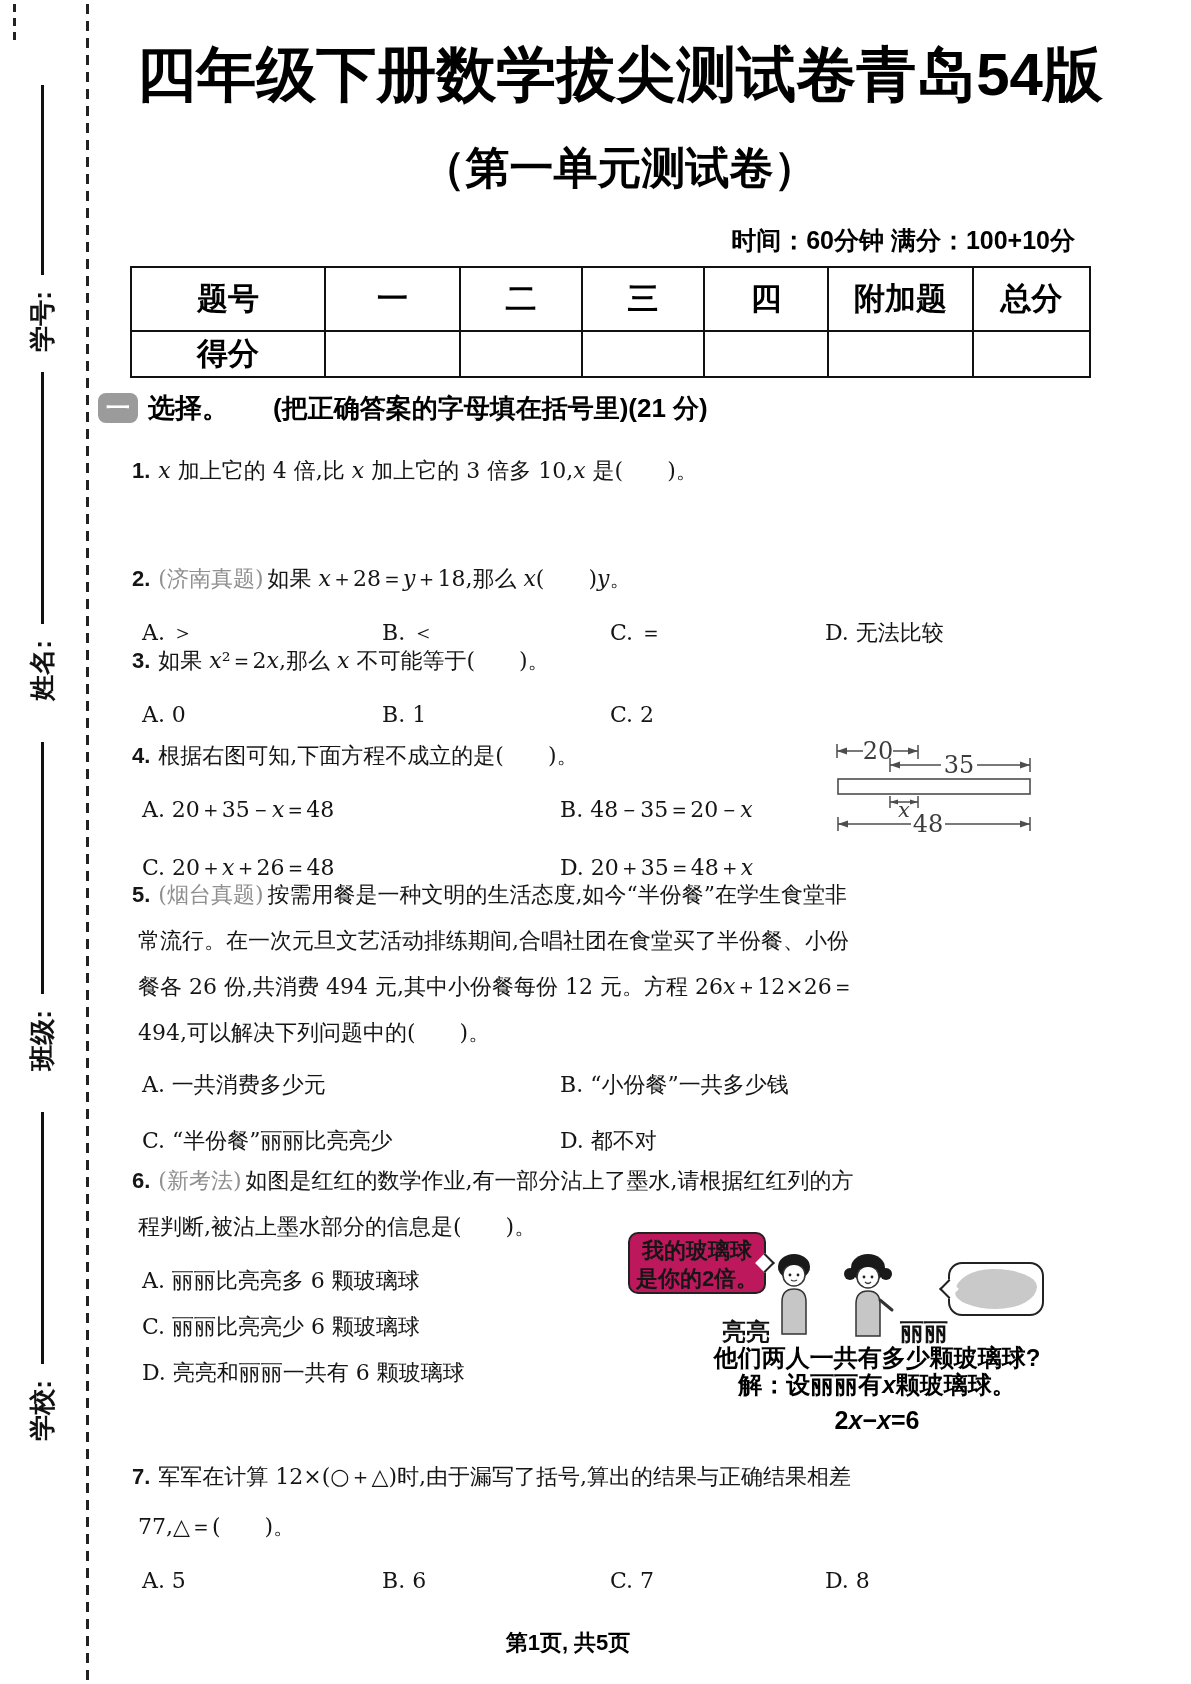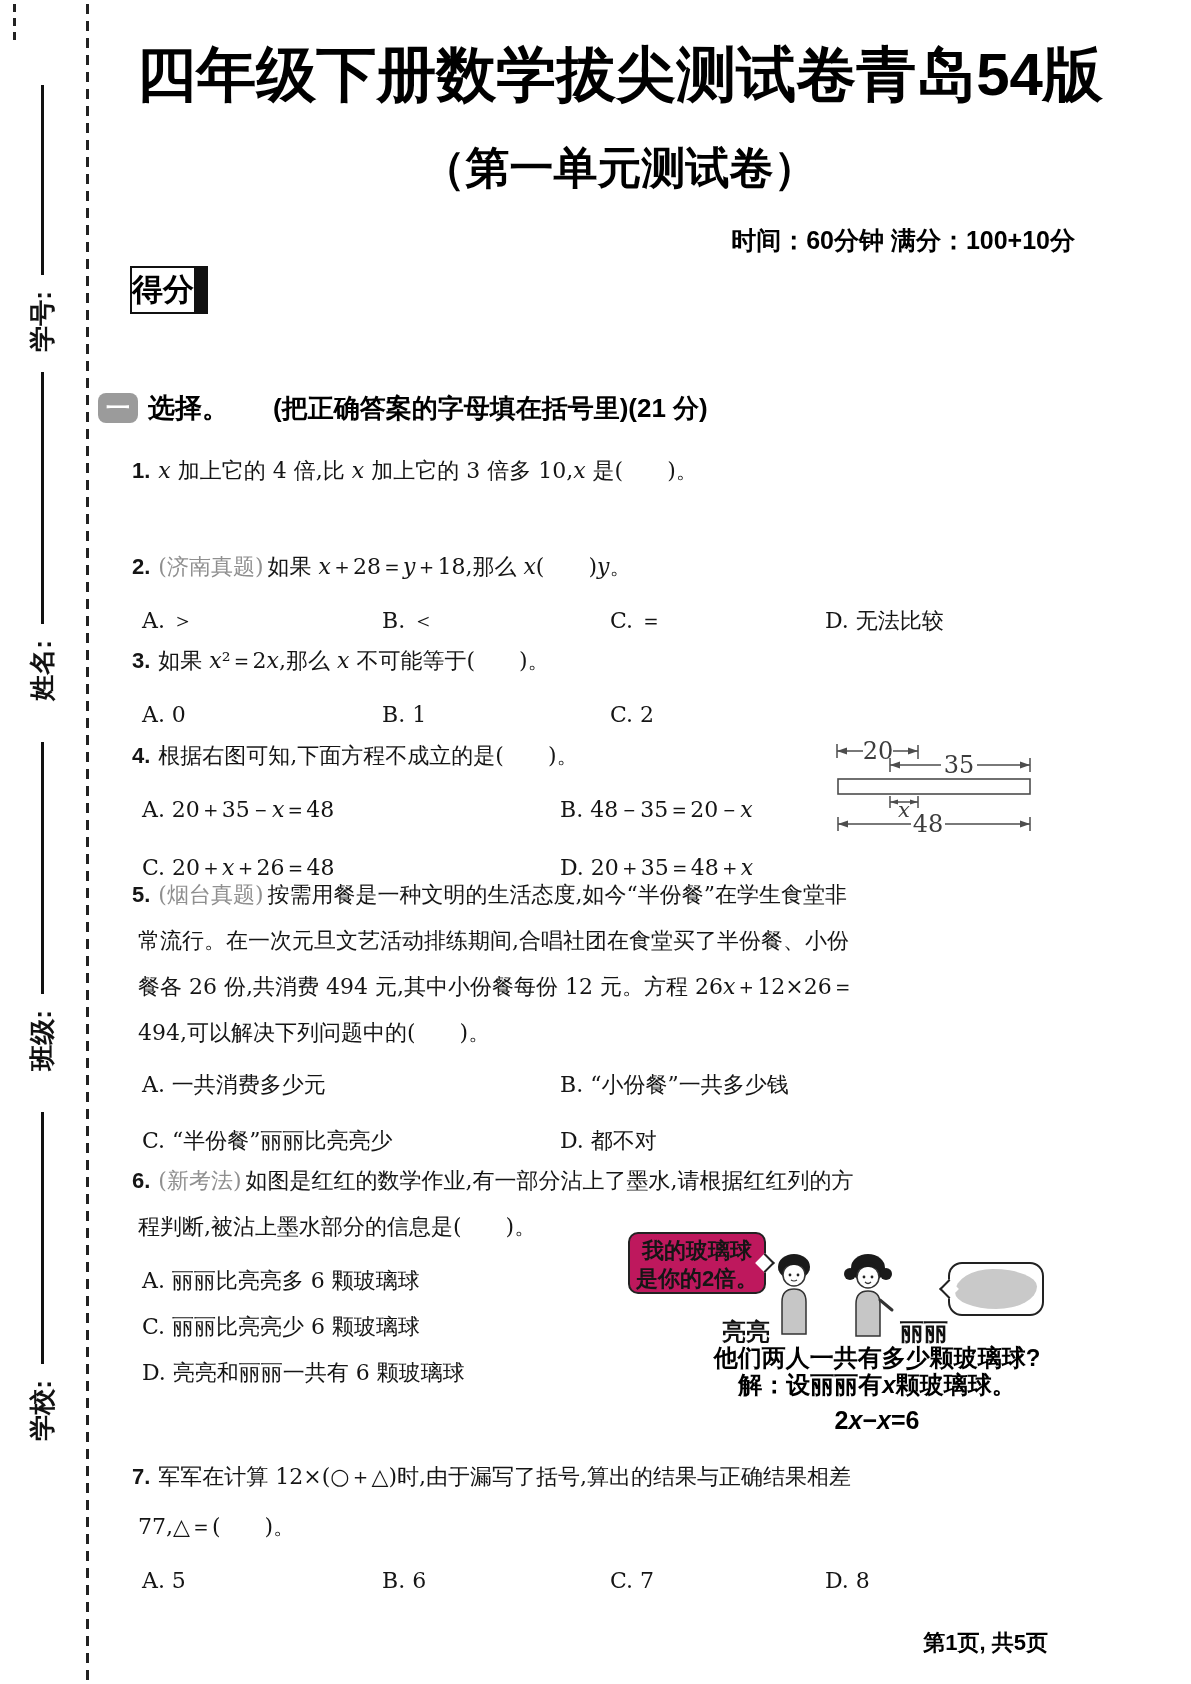--- a/index.html
+++ b/index.html
@@ -81,21 +81,21 @@
         border-radius:46% 54% 50% 50% / 58% 44% 56% 42%;}
   .kid{position:absolute;}
   .kid-name{position:absolute;font-family:"Liberation Sans","DejaVu Sans",sans-serif;
             font-weight:700;font-size:24px;color:#111;}
   .ill-cap{position:absolute;left:677px;top:1344px;width:400px;text-align:center;
            font-family:"Liberation Sans","DejaVu Sans",sans-serif;
            font-weight:600;font-size:24px;line-height:27px;color:#000000;}
   .ill-cap .eq{margin-top:9px;font-size:25px;}
 
   
-  .footer{position:absolute;left:88px;width:960px;top:1628px;text-align:right;
+  .footer{position:absolute;left:88px;width:960px;top:1628px;text-align:center;
           font-family:"Liberation Sans","DejaVu Sans",sans-serif;
           font-weight:600;font-size:22px;color:#000;}
 </style>
 </head>
 <body>
 
 <div class="page">
 
   <div class="crop-mark"></div>
   <div class="side-dash"></div>
@@ -124,20 +124,29 @@
         <span class="rlabel">学校:</span>
       </div>
   </div>
 
   <div class="title">四年级下册数学拔尖测试卷青岛54版</div>
   <div class="subtitle">（第一单元测试卷）</div>
   <div class="meta">时间：60分钟 满分：100+10分</div>
 
   <table class="score-table">
     <tbody>
+        <tr class="hrow">
+      <td style="width:192px;">题号</td>
+      <td style="width:133px;">一</td>
+      <td style="width:120px;">二</td>
+      <td style="width:120px;">三</td>
+      <td style="width:122px;">四</td>
+      <td style="width:143px;">附加题</td>
+      <td style="width:115px;">总分</td>
+    </tr>
     <tr class="srow">
       <td>得分</td>
       <td></td>
       <td></td>
       <td></td>
       <td></td>
       <td></td>
       <td></td>
     </tr>
   </tbody>
@@ -146,21 +155,21 @@
   <div class="sec">
     <span class="badge">一</span>
     <span class="sec-title">选择。</span>
     <span class="sec-note">(把正确答案的字母填在括号里)(21 分)</span>
   </div>
 
   <div class="q" style="top:448px;">
     <div class="qline"><b class="qnum">1.</b><span><span></span><i>x</i><span> 加上它的 4 倍,比 </span><i>x</i><span> 加上它的 3 倍多 10,</span><i>x</i><span> 是(　　)。</span></span></div>
   </div>
 
-  <div class="q" style="top:544px;">
+  <div class="q" style="top:556px;">
     <div class="qline"><b class="qnum">2.</b><span class="tag">(济南真题)</span><span><span>如果 </span><i>x</i><span>＋28＝</span><i>y</i><span>＋18,那么 </span><i>x</i><span>(　　)</span><i>y</i><span>。</span></span></div>
     <div class="orow">
       <span class="opt o0"><span>A. ＞</span></span>
       <span class="opt o1"><span>B. ＜</span></span>
       <span class="opt o2"><span>C. ＝</span></span>
       <span class="opt o3"><span>D. 无法比较</span></span>
     </div>
   </div>
 
   <div class="q" style="top:638px;">

